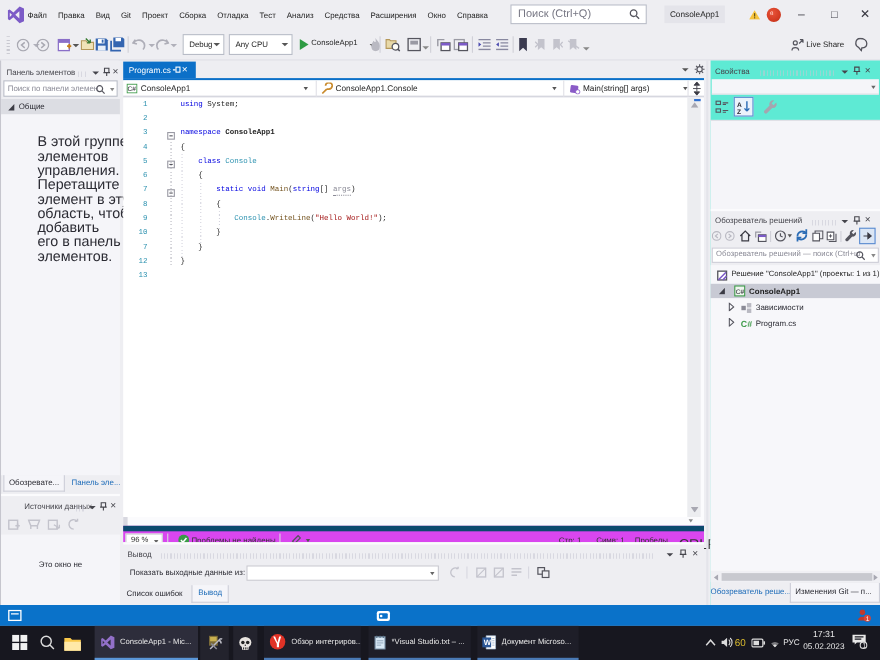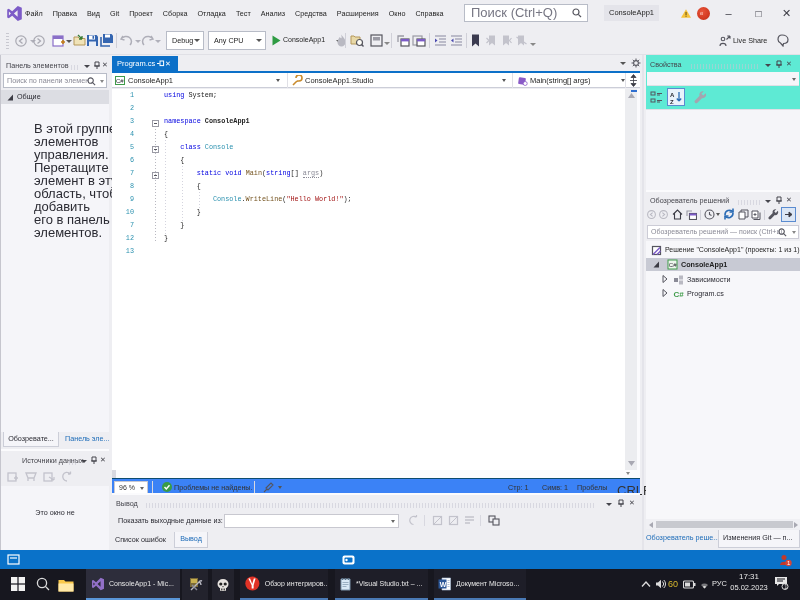--- a/index.html
+++ b/index.html
@@ -4,21 +4,21 @@
 <style>
 * { margin:0; padding:0; box-sizing:border-box; }
 html,body { width:800px; height:600px; overflow:hidden; }
 body { font-family:"Liberation Sans", sans-serif; }
 #screen { position:absolute; top:0; left:0; width:800px; height:600px; background:#eeeef2; }
 .abs { position:absolute; }
 
 #titlebar { position:absolute; top:0; left:0; width:800px; height:27px; background:#eeeef2; }
 #menu { position:absolute; left:20px; top:0; height:27px; display:flex; align-items:center; font-size:7.2px; color:#1e1e1e; }
 #menu span { padding:0 5px; }
-#qsearch { position:absolute; left:464px; top:4px; width:124px; height:18px; background:#fff; border:1px solid #b8bcc7; font-size:13px; color:#767683; line-height:16px; padding-left:6px; }
+#qsearch { position:absolute; left:464px; top:4px; width:124px; height:18px; background:#fff; border:1px solid #b8bcc7; font-size:10px; color:#767683; line-height:16px; padding-left:6px; }
 #vstitle { position:absolute; left:604px; top:5px; height:16px; background:#e4e4ea; font-size:7.5px; color:#1e1e1e; line-height:16px; padding:0 5px; }
 .wbtn { position:absolute; top:0; width:29px; height:27px; color:#3b3b44; font-size:11px; text-align:center; line-height:27px; }
 
 #toolbar { position:absolute; top:27px; left:0; width:800px; height:28px; background:#eeeef2; border-bottom:1px solid #e0e0e6; }
 .combo { position:absolute; top:4px; height:19px; background:#fff; border:1px solid #b8bcc7; font-size:7.2px; color:#1e1e1e; line-height:17px; padding-left:5px; }
 .combo .dd { position:absolute; right:3px; top:7px; }
 .dd { width:0; height:0; border-left:3px solid transparent; border-right:3px solid transparent; border-top:3px solid #555; display:inline-block; }
 .tbsep { position:absolute; top:6px; width:1px; height:15px; background:#d0d0d8; }
 
 .twtitle { position:absolute; font-size:7.2px; color:#45454c; }
@@ -290,21 +290,21 @@
   <svg class="abs" style="left:3px;top:21px" width="10" height="9" viewBox="0 0 10 9">
           <rect x="0.5" y="0.5" width="9" height="8" fill="#fff" stroke="#3f9b4a" stroke-width="1"></rect>
           <text x="1" y="7" font-size="6" fill="#2b2b33" font-family="Liberation Sans">C#</text>
         </svg>
   <div class="abs" style="left:16px;top:21px;font-size:7.5px;color:#1e1e1e;">ConsoleApp1</div>
   <div class="dd abs" style="left:164px;top:24px;border-top-color:#555;border-left-width:2.5px;border-right-width:2.5px;"></div>
   <svg class="abs" style="left:180px;top:20px" width="11" height="11" viewBox="0 0 11 11">
           <path d="M1 10 L5 6 M4 3 a3 3 0 1 1 3 3 L5 6" stroke="#c98b2d" stroke-width="1.6" fill="none"></path>
           <circle cx="8" cy="2.8" r="1.1" fill="#fff"></circle>
         </svg>
-  <div class="abs" style="left:193px;top:21px;font-size:7.5px;color:#1e1e1e;">ConsoleApp1.Studio</div>
+  <div class="abs" style="left:193px;top:21px;font-size:7.5px;color:#1e1e1e;">ConsoleApp1.Console</div>
   <div class="dd abs" style="left:390px;top:24px;border-top-color:#555;border-left-width:2.5px;border-right-width:2.5px;"></div>
   <svg class="abs" style="left:405px;top:20px" width="11" height="11" viewBox="0 0 11 11">
           <rect x="1.5" y="2.5" width="7" height="7" rx="1" fill="#8a5bc7" transform="rotate(8 5 6)"></rect>
           <circle cx="8.2" cy="8.5" r="2" fill="#fff" stroke="#8a5bc7" stroke-width="0.8"></circle>
         </svg>
   <div class="abs" style="left:418px;top:21px;font-size:7.5px;color:#1e1e1e;">Main(string[] args)</div>
   <div class="dd abs" style="left:509px;top:24px;border-top-color:#555;border-left-width:2.5px;border-right-width:2.5px;"></div>
   <svg class="abs" style="left:517px;top:19px" width="9" height="13" viewBox="0 0 9 13">
           <path d="M4.5 0.5 L7 3.5 L2 3.5 Z M4.5 12.5 L7 9.5 L2 9.5 Z M4.5 4 L4.5 9 M1 6.5 H8" fill="#3b3b44" stroke="#3b3b44" stroke-width="0.8"></path>
         </svg>
@@ -355,21 +355,21 @@
           </svg>
     <div class="abs" style="left:6px;top:1px;width:7px;height:2px;background:#2f6fd0;"></div>
   </div>
   <div class="abs" style="left:525px;top:34px;width:3px;height:381px;background:#fbfbfd;"></div>
 
   <div class="abs" style="left:0;top:415px;width:528px;height:8px;background:#fbfbfd;">
     <div class="abs" style="left:0;top:0;width:4px;height:8px;background:#d8d8e0;"></div>
     <div class="dd abs" style="left:514px;top:2px;border-top-color:#888;border-left-width:2.5px;border-right-width:2.5px;"></div>
   </div>
 
-  <div class="abs" style="left:0;top:423px;width:528px;height:15px;background:#3b82f6;border-top:1px solid #0c4a6e;">
+  <div class="abs" style="left:0;top:423px;width:528px;height:15px;background:#d946ef;border-top:5px solid #0c4a6e;">
     <div class="abs" style="left:2px;top:2px;width:34px;height:13px;background:#fff;border:1px solid #c8c8d0;font-size:7px;color:#333;line-height:11px;padding-left:4px;">96 %<span class="dd" style="position:absolute;right:3px;top:5px;border-top-color:#666;border-left-width:2.5px;border-right-width:2.5px;"></span></div>
     <div class="abs" style="left:40px;top:2px;width:1px;height:13px;background:#d8d8e0;"></div>
     <svg class="abs" style="left:50px;top:3px" width="10" height="10" viewBox="0 0 10 10">
             <circle cx="5" cy="5" r="5" fill="#3a9b47"></circle>
             <path d="M2.5 5 L4.3 7 L7.5 3.2" stroke="#fff" stroke-width="1.4" fill="none"></path>
           </svg>
     <div class="abs" style="left:62px;top:4px;font-size:7.2px;color:#333;">Проблемы не найдены.</div>
     <div class="abs" style="left:142px;top:2px;width:1px;height:13px;background:#d8d8e0;"></div>
     <svg class="abs" style="left:151px;top:3px" width="11" height="11" viewBox="0 0 11 11">
             <path d="M1 10 L4 7 M3 6 L8 1 L10 3 L5 8 Z" fill="none" stroke="#55555e" stroke-width="1.1"></path>

